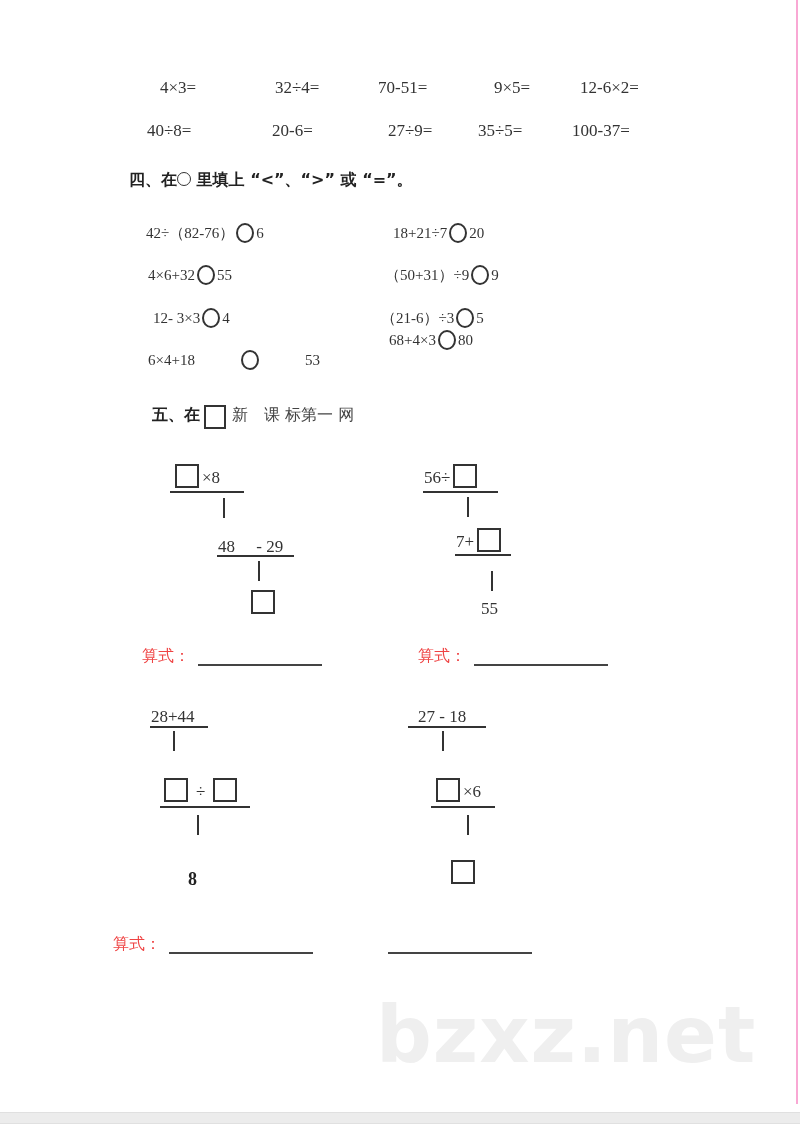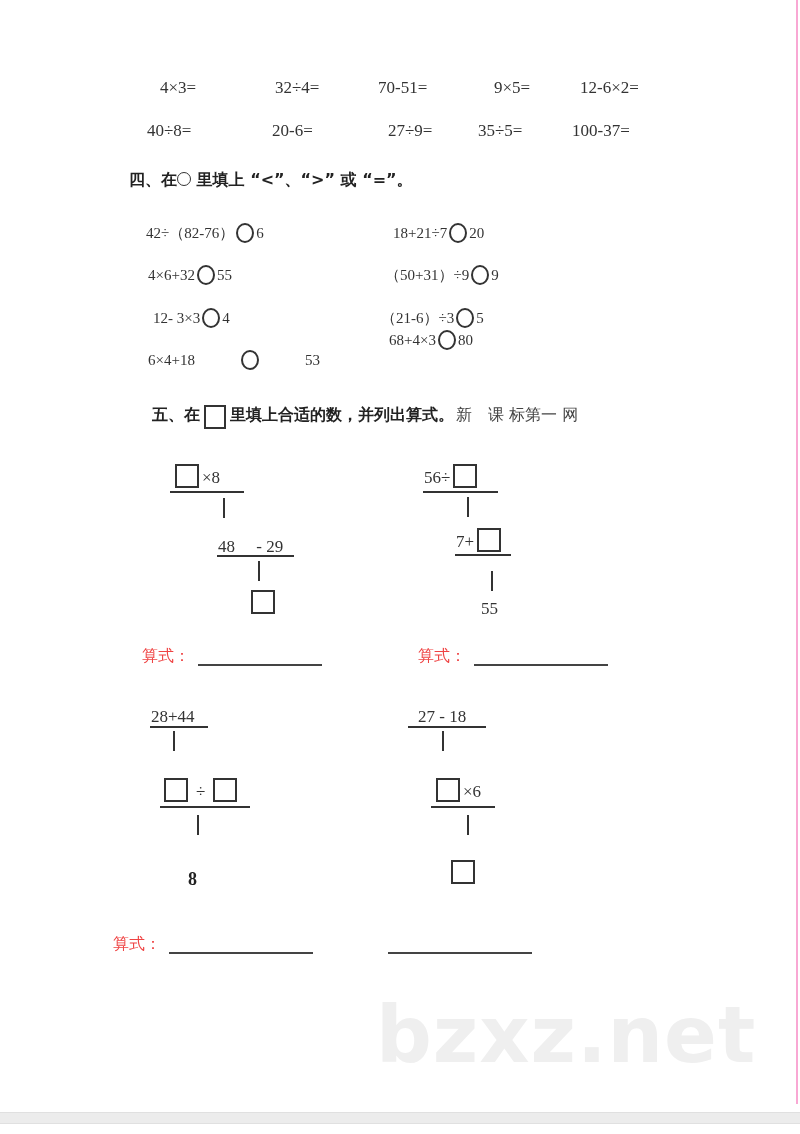--- a/index.html
+++ b/index.html
@@ -105,21 +105,20 @@
   </div>
   <div class="abs cmp" style="left:389px;top:330px;">
     <span>68+4×3</span>
       <span class="circle"></span>
       <span>80</span>
   </div>
 
   <div class="abs heading" style="left:152px;top:405px;display:flex;align-items:flex-start;">
     <span>五、在</span>
     <span class="box" style="margin:0 4px;width:22px;height:24px;"></span>
-    <span>里填上合适的数，并列出算式。</span>
     <span class="light" style="margin-left:2px;">新　课 标第一 网</span>
   </div>
 
   <div class="abs expr" style="left:175px;top:464px;">
     <span class="box"></span>
     <span>×8</span>
   </div>
   <div class="hline" style="left:170px;top:491px;width:74px;"></div>
   <div class="vline" style="left:223px;top:498px;height:20px;"></div>
   <div class="abs expr" style="left:218px;top:535px;">

